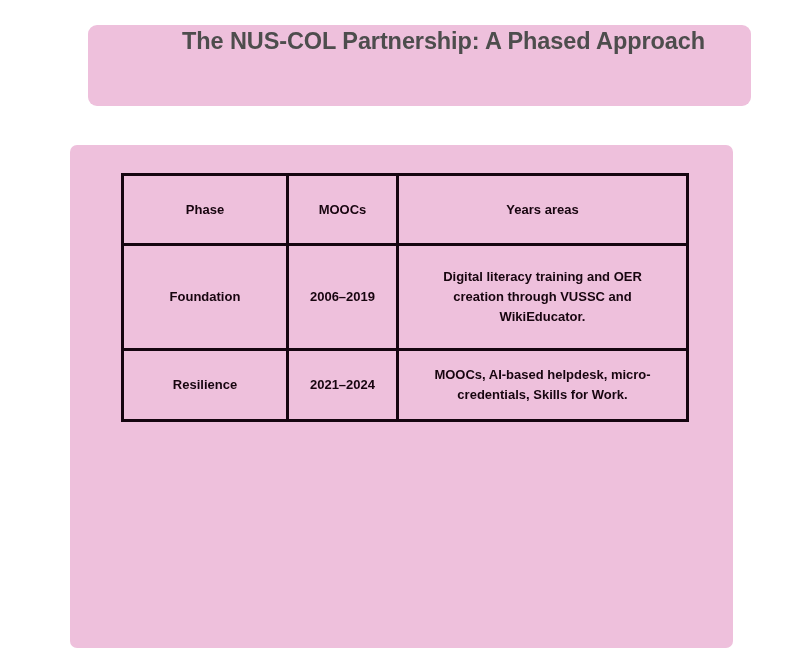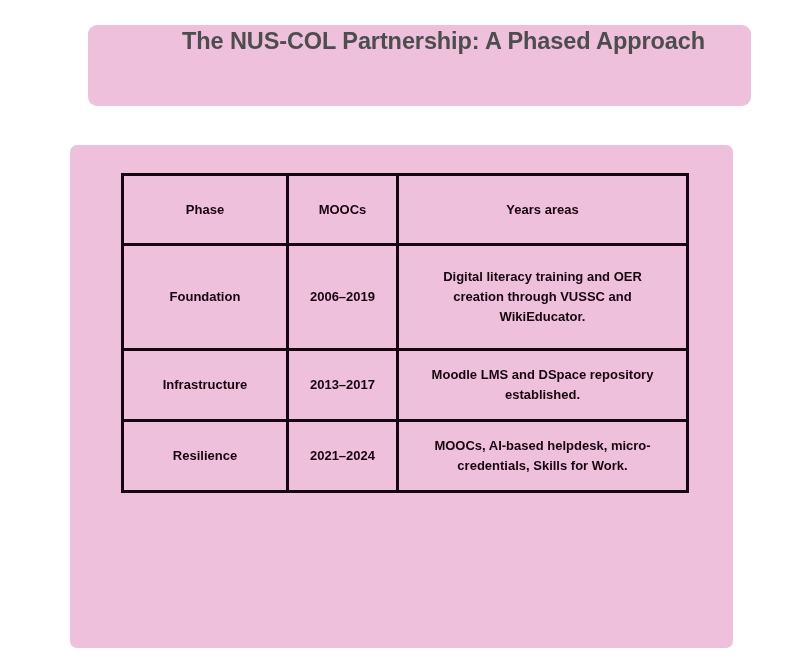--- a/index.html
+++ b/index.html
@@ -113,25 +113,20 @@
         <th>MOOCs</th>
         <th>Years areas</th>
       </tr>
     </thead>
     <tbody>
       <tr class="r-foundation">
         <td>Foundation</td>
         <td>2006–2019</td>
         <td class="focus">Digital literacy training and OER creation through VUSSC and WikiEducator.</td>
       </tr>
-      <tr class="r-infrastructure">
-        <td>Infrastructure</td>
-        <td>2013–2017</td>
-        <td class="focus">Moodle LMS and DSpace repository established.</td>
-      </tr>
       <tr class="r-resilience">
         <td>Resilience</td>
         <td>2021–2024</td>
         <td class="focus">MOOCs, AI-based helpdesk, micro-credentials, Skills for Work.</td>
       </tr>
     </tbody>
   </table>
 
 </div>
 

